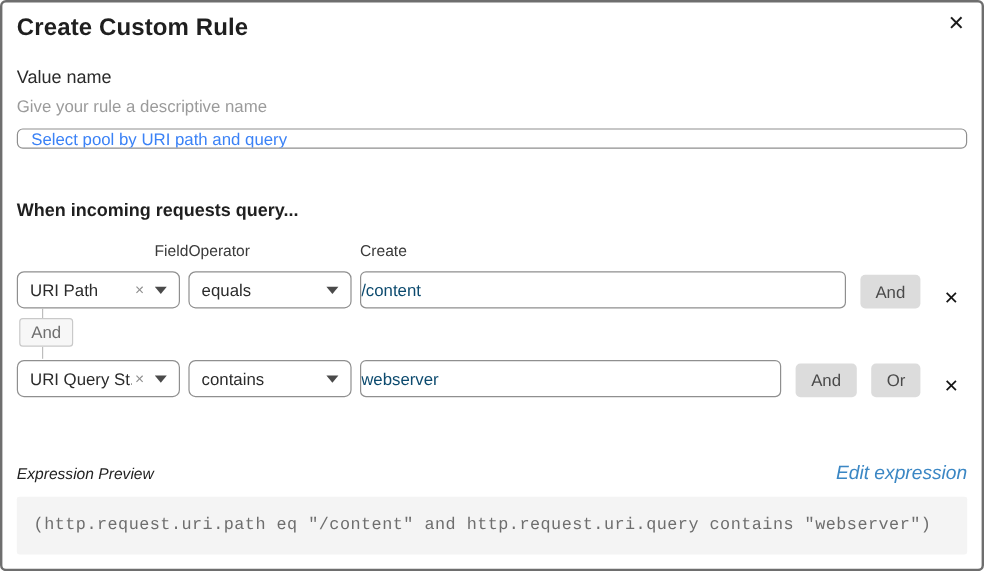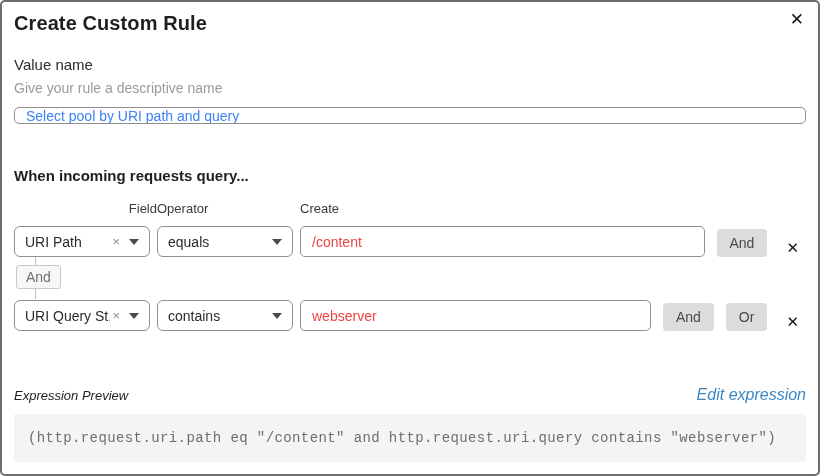--- a/index.html
+++ b/index.html
@@ -56,24 +56,24 @@
   }
   .select-box .sel-text { white-space: nowrap; overflow: hidden; }
   .clear-x { margin-left: auto; color: #8f8f8f; font-size: 13px; padding: 0 2px; cursor: pointer; }
   .caret {
     width: 0; height: 0; margin-left: 7px; flex-shrink: 0;
     border-left: 5px solid transparent; border-right: 5px solid transparent;
     border-top: 6px solid #4a4a4a;
   }
   .caret-only { margin-left: auto; }
   .value-input {
-    flex: 1; height: 31px; padding: 0 11px;
+    flex: 1; height: 31px; padding: 0 0;
     border: 1px solid #8f8f8f; border-radius: 5px;
     font-family: "Liberation Sans", "DejaVu Sans", sans-serif;
-    font-size: 14px; color: #ef4444; outline: none; min-width: 0;
+    font-size: 14px; color: #0c4a6e; outline: none; min-width: 0;
   }
   .logic-btn {
     height: 28px; padding: 0 13px; margin-left: 12px;
     background: #dcdcdc; border: none; border-radius: 4px;
     font-family: "Liberation Sans", "DejaVu Sans", sans-serif;
     font-size: 14px; color: #4a4a4a; cursor: pointer; flex-shrink: 0;
   }
   .row-delete {
     margin-left: 19px; margin-right: 7px;
     font-size: 15px; font-weight: 700; color: #141414; cursor: pointer;

